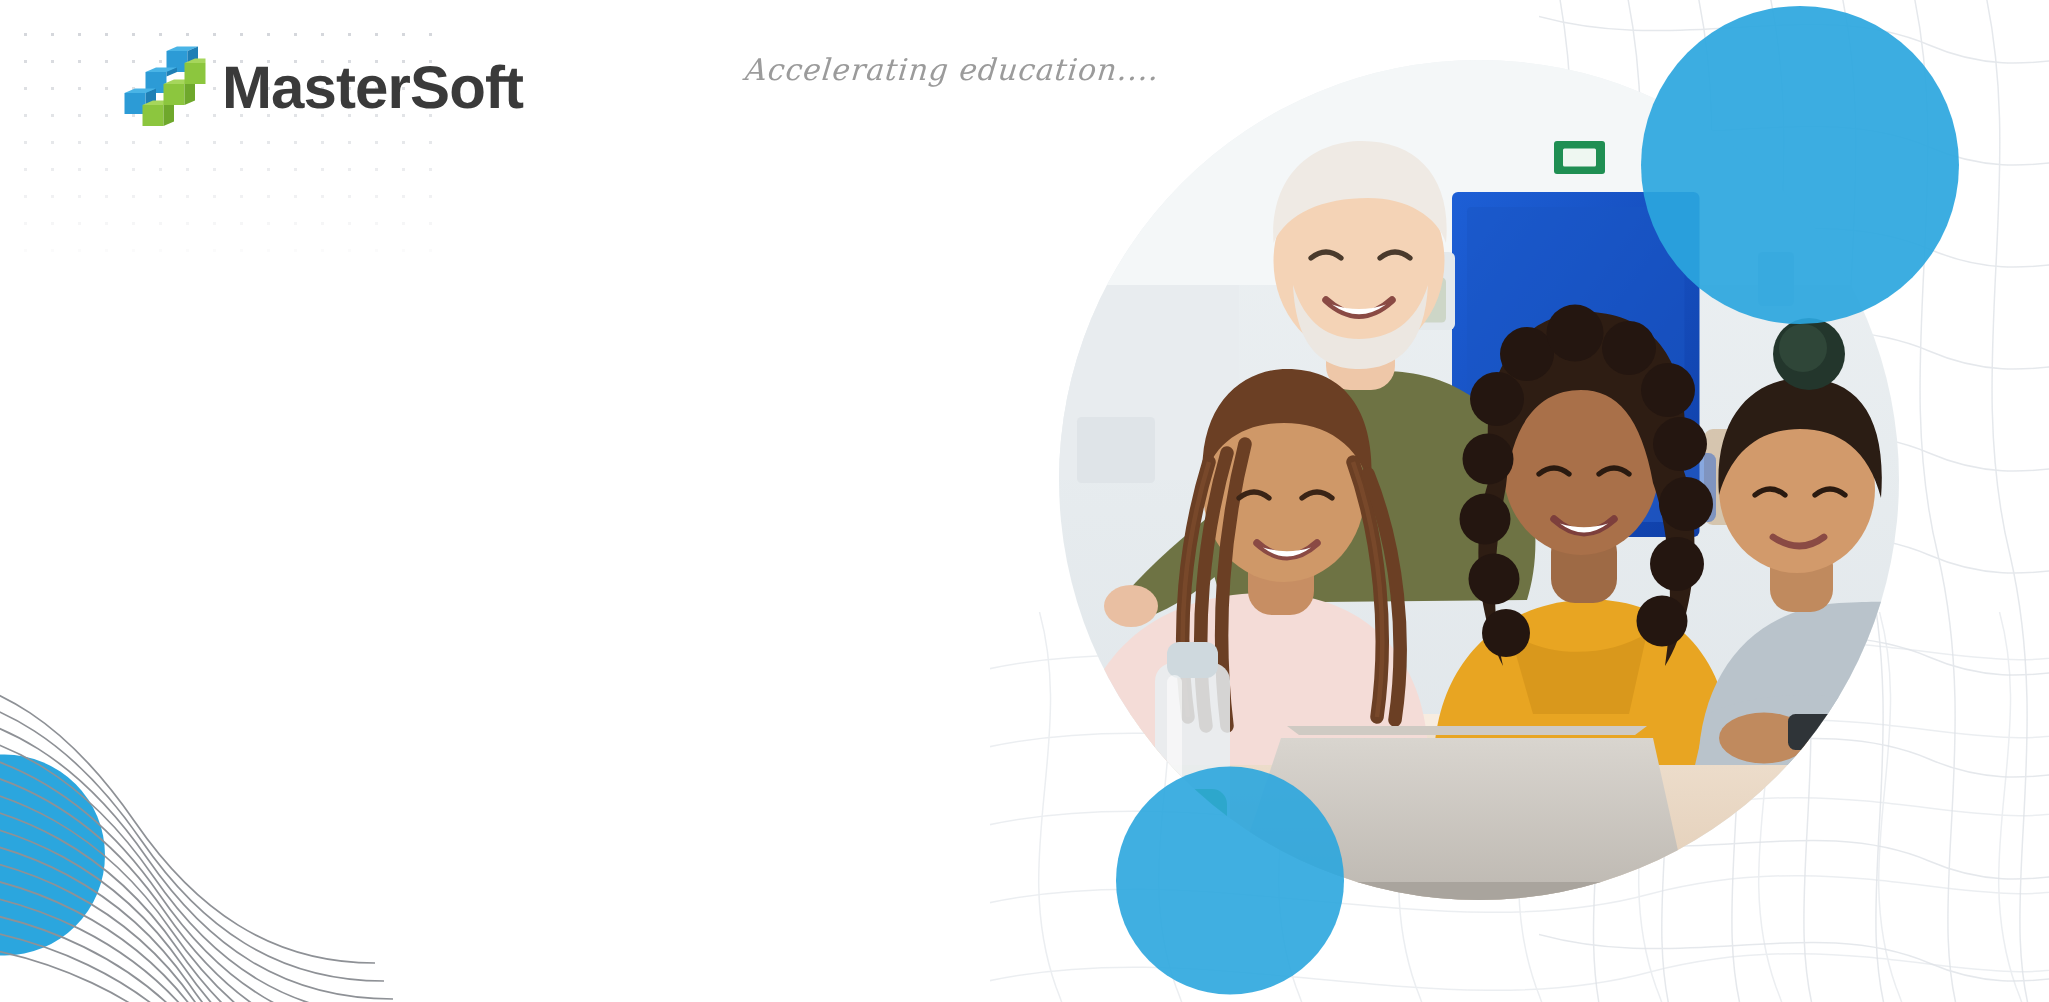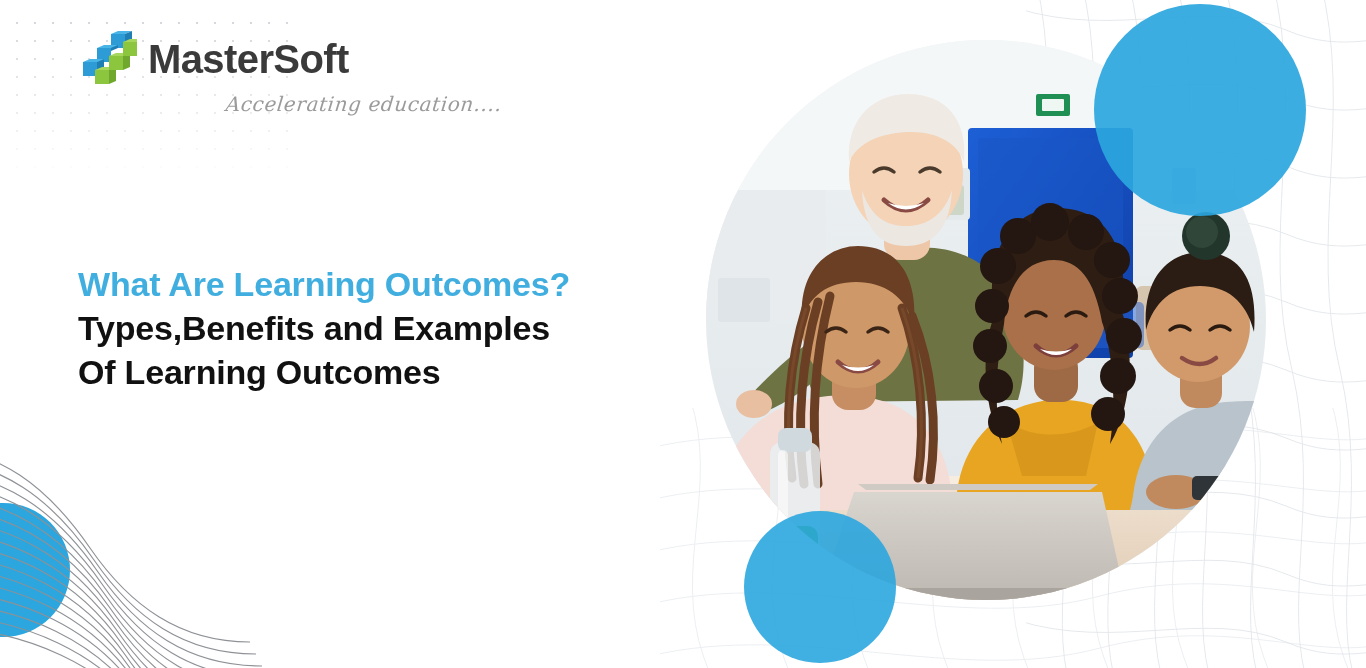--- a/index.html
+++ b/index.html
@@ -108,21 +108,21 @@
     position: absolute;
     inset: 0;
   }
 
   
   .logo {
     position: absolute;
     left: 78px;
     top: 30px;
     display: flex;
-    flex-direction: column;
+    flex-direction: row;
     align-items: flex-start;
   }
   .logo-row {
     display: flex;
     align-items: center;
   }
   .logo-mark {
     width: 64px;
     height: 58px;
     flex: none;
@@ -428,19 +428,14 @@
         <polygon points="45,26 52,23 52,37 45,40" fill="#6fa82c"></polygon>
         <polygon points="45,12 59,12 59,26 45,26" fill="#8cc63e"></polygon>
         <polygon points="45,12 52,9 59,9 59,12" fill="#a6d65c"></polygon>
         <polygon points="59,12 59,9 59,23 59,26" fill="#6fa82c"></polygon>
       </svg>
       <span class="logo-word">MasterSoft</span>
     </div>
     <span class="logo-tagline">Accelerating education....</span>
   </div>
 
-  <div class="headline">
-    <div class="headline-line accent">What Are Learning Outcomes?</div>
-    <div class="headline-line">Types,Benefits and Examples</div>
-    <div class="headline-line">Of Learning Outcomes</div>
-  </div>
 
 </div>
 
 </body></html>

